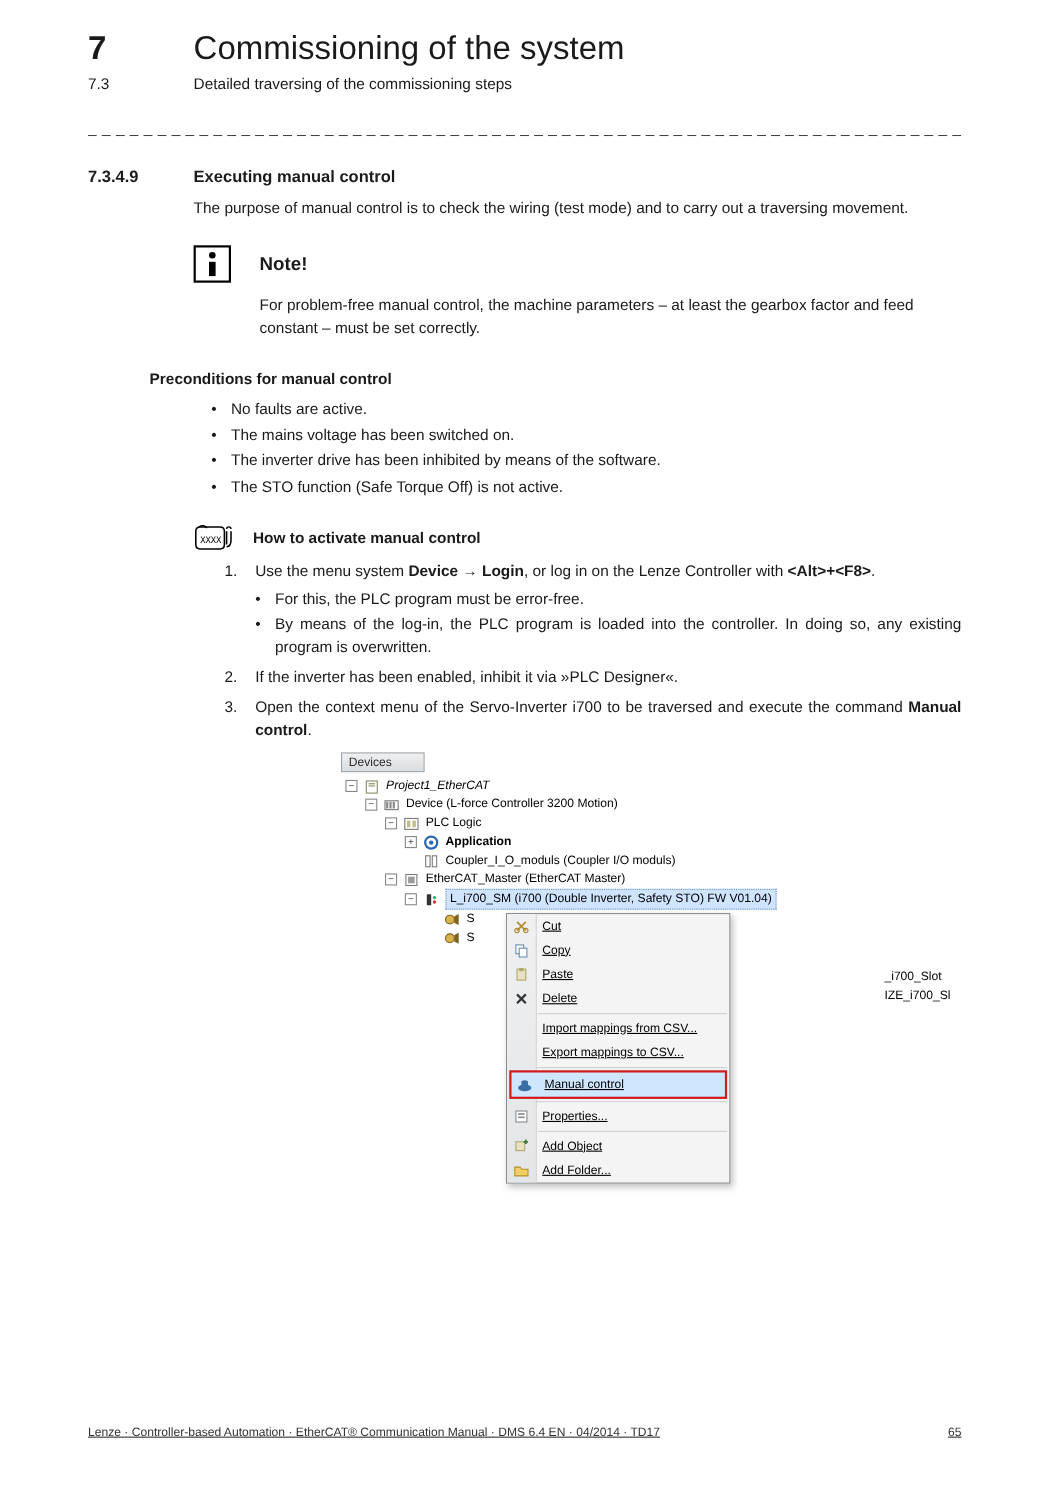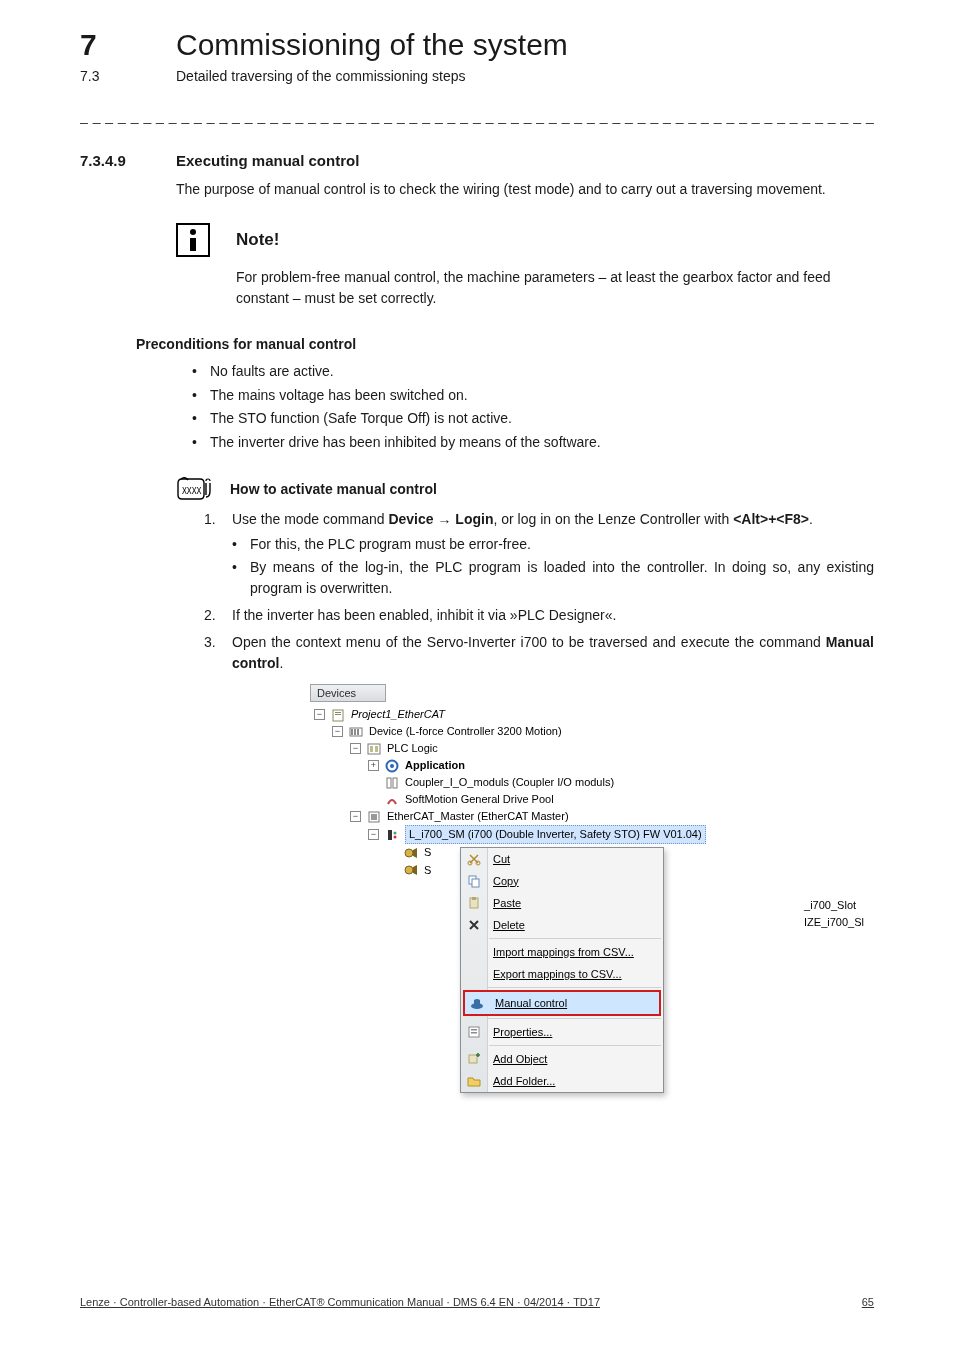--- a/index.html
+++ b/index.html
@@ -95,40 +95,40 @@
         </div>
     </div>
     <div class="note-label">Note!</div>
   </div>
   <div class="note-body">For problem-free manual control, the machine parameters – at least the gearbox factor and feed constant – must be set correctly.</div>
 
   <div class="sub-head">Preconditions for manual control</div>
   <ul class="bullets">
     <li>No faults are active.</li>
     <li>The mains voltage has been switched on.</li>
+    <li>The inverter drive has been inhibited by means of the software.</li>
     <li>The STO function (Safe Torque Off) is not active.</li>
-    <li>The inverter drive has been inhibited by means of the software.</li>
   </ul>
 
   <div class="howto-row">
     <span class="howto-icon">
       <svg width="44" height="24" viewBox="0 0 44 24">
         <path d="M6 2 Q2 2 2 6 L2 18 Q2 22 6 22 L24 22 Q28 22 28 18 L28 6 Q28 2 24 2 Z" fill="none" stroke="#000" stroke-width="1.4"></path>
         <path d="M5 2 Q9 -1 12 3" fill="none" stroke="#000" stroke-width="1.4"></path>
         <text x="6" y="17" font-size="8" font-family="monospace">XXXX</text>
         <path d="M30 6 L30 18 M34 6 L34 14 Q34 20 30 20" fill="none" stroke="#000" stroke-width="1.4"></path>
         <path d="M30 4 Q30 2 32 2 Q34 2 34 4" fill="none" stroke="#000" stroke-width="1.2"></path>
       </svg>
     </span>
     <span class="howto-label">How to activate manual control</span>
   </div>
 
   <ol class="steps">
     <li>
-      <span>Use the mode command </span><b>Device → Login</b><span>, or log in on the Lenze Controller with </span><b>&lt;Alt&gt;+&lt;F8&gt;</b><span>.</span>
+      <span>Use the menu system </span><b>Device → Login</b><span>, or log in on the Lenze Controller with </span><b>&lt;Alt&gt;+&lt;F8&gt;</b><span>.</span>
       <ul class="substeps">
         <li>For this, the PLC program must be error-free.</li>
         <li>By means of the log-in, the PLC program is loaded into the controller. In doing so, any existing program is overwritten.</li>
       </ul>
     </li>
     <li>If the inverter has been enabled, inhibit it via »PLC Designer«.</li>
     <li>
       <span>Open the context menu of the Servo-Inverter i700 to be traversed and execute the command </span><b>Manual control</b><span>.</span>
     </li>
   </ol>
@@ -183,29 +183,20 @@
       <div class="tree-row" style="padding-left:54px;">
         <span style="width:11px;"></span>
         <span class="ico">
           <svg width="12" height="12">
               <rect x="1" y="1" width="4" height="10" fill="#fff" stroke="#7a7a7a"></rect>
               <rect x="7" y="1" width="4" height="10" fill="#fff" stroke="#7a7a7a"></rect>
             </svg>
         </span>
         <span>Coupler_I_O_moduls (Coupler I/O moduls)</span>
       </div>
-      <div class="tree-row" style="padding-left:54px;">
-        <span style="width:11px;"></span>
-        <span class="ico">
-          <svg width="12" height="12">
-              <path d="M2 10 Q6 2 10 10" fill="none" stroke="#c04848" stroke-width="2"></path>
-            </svg>
-        </span>
-        <span>SoftMotion General Drive Pool</span>
-      </div>
       <div class="tree-row" style="padding-left:36px;">
         <span class="toggle">−</span>
         <span class="ico">
           <svg width="12" height="12">
               <rect x="1" y="1" width="10" height="10" fill="#fff" stroke="#7a7a7a"></rect>
               <rect x="3" y="3" width="6" height="6" fill="#9a9a9a"></rect>
             </svg>
         </span>
         <span>EtherCAT_Master (EtherCAT Master)</span>
       </div>

